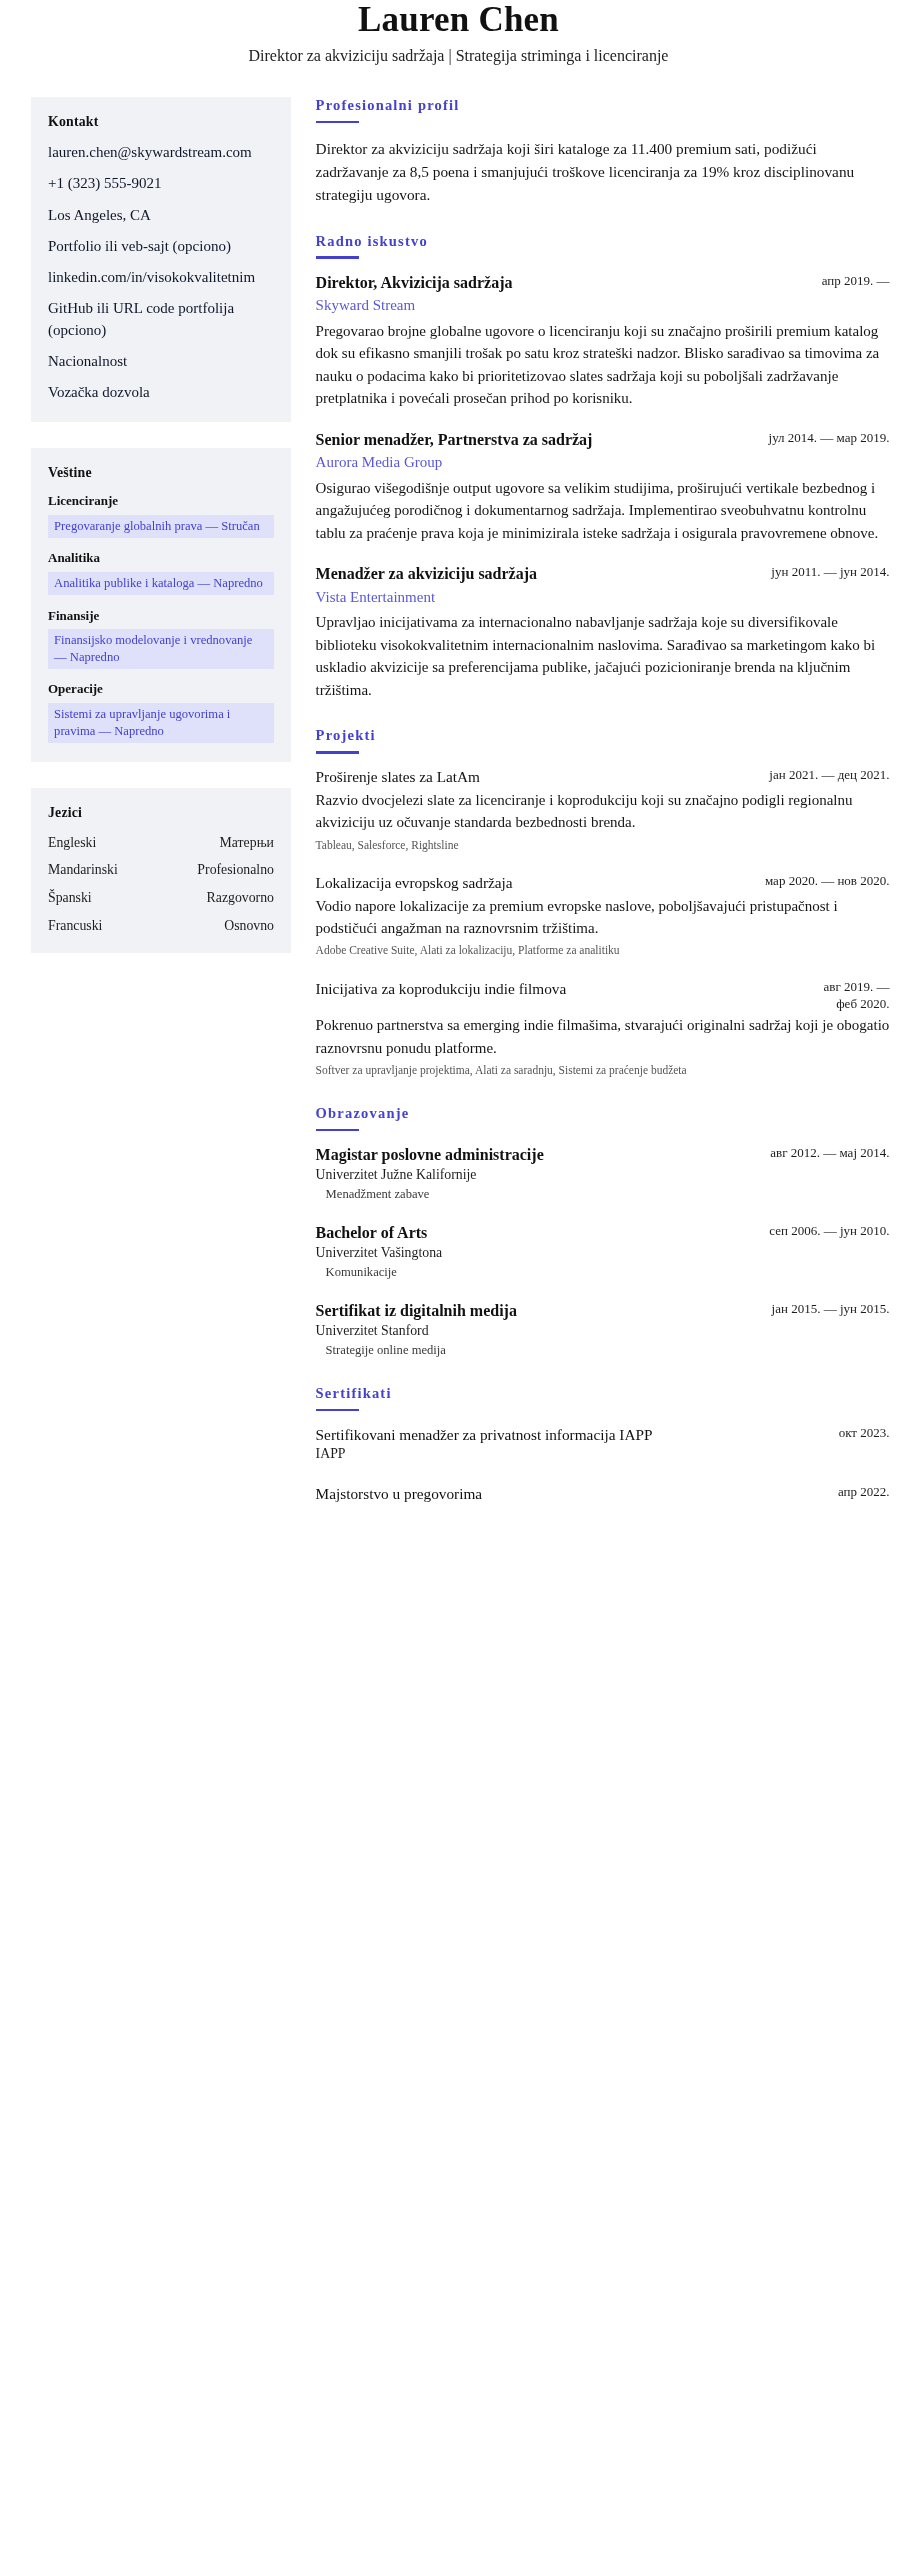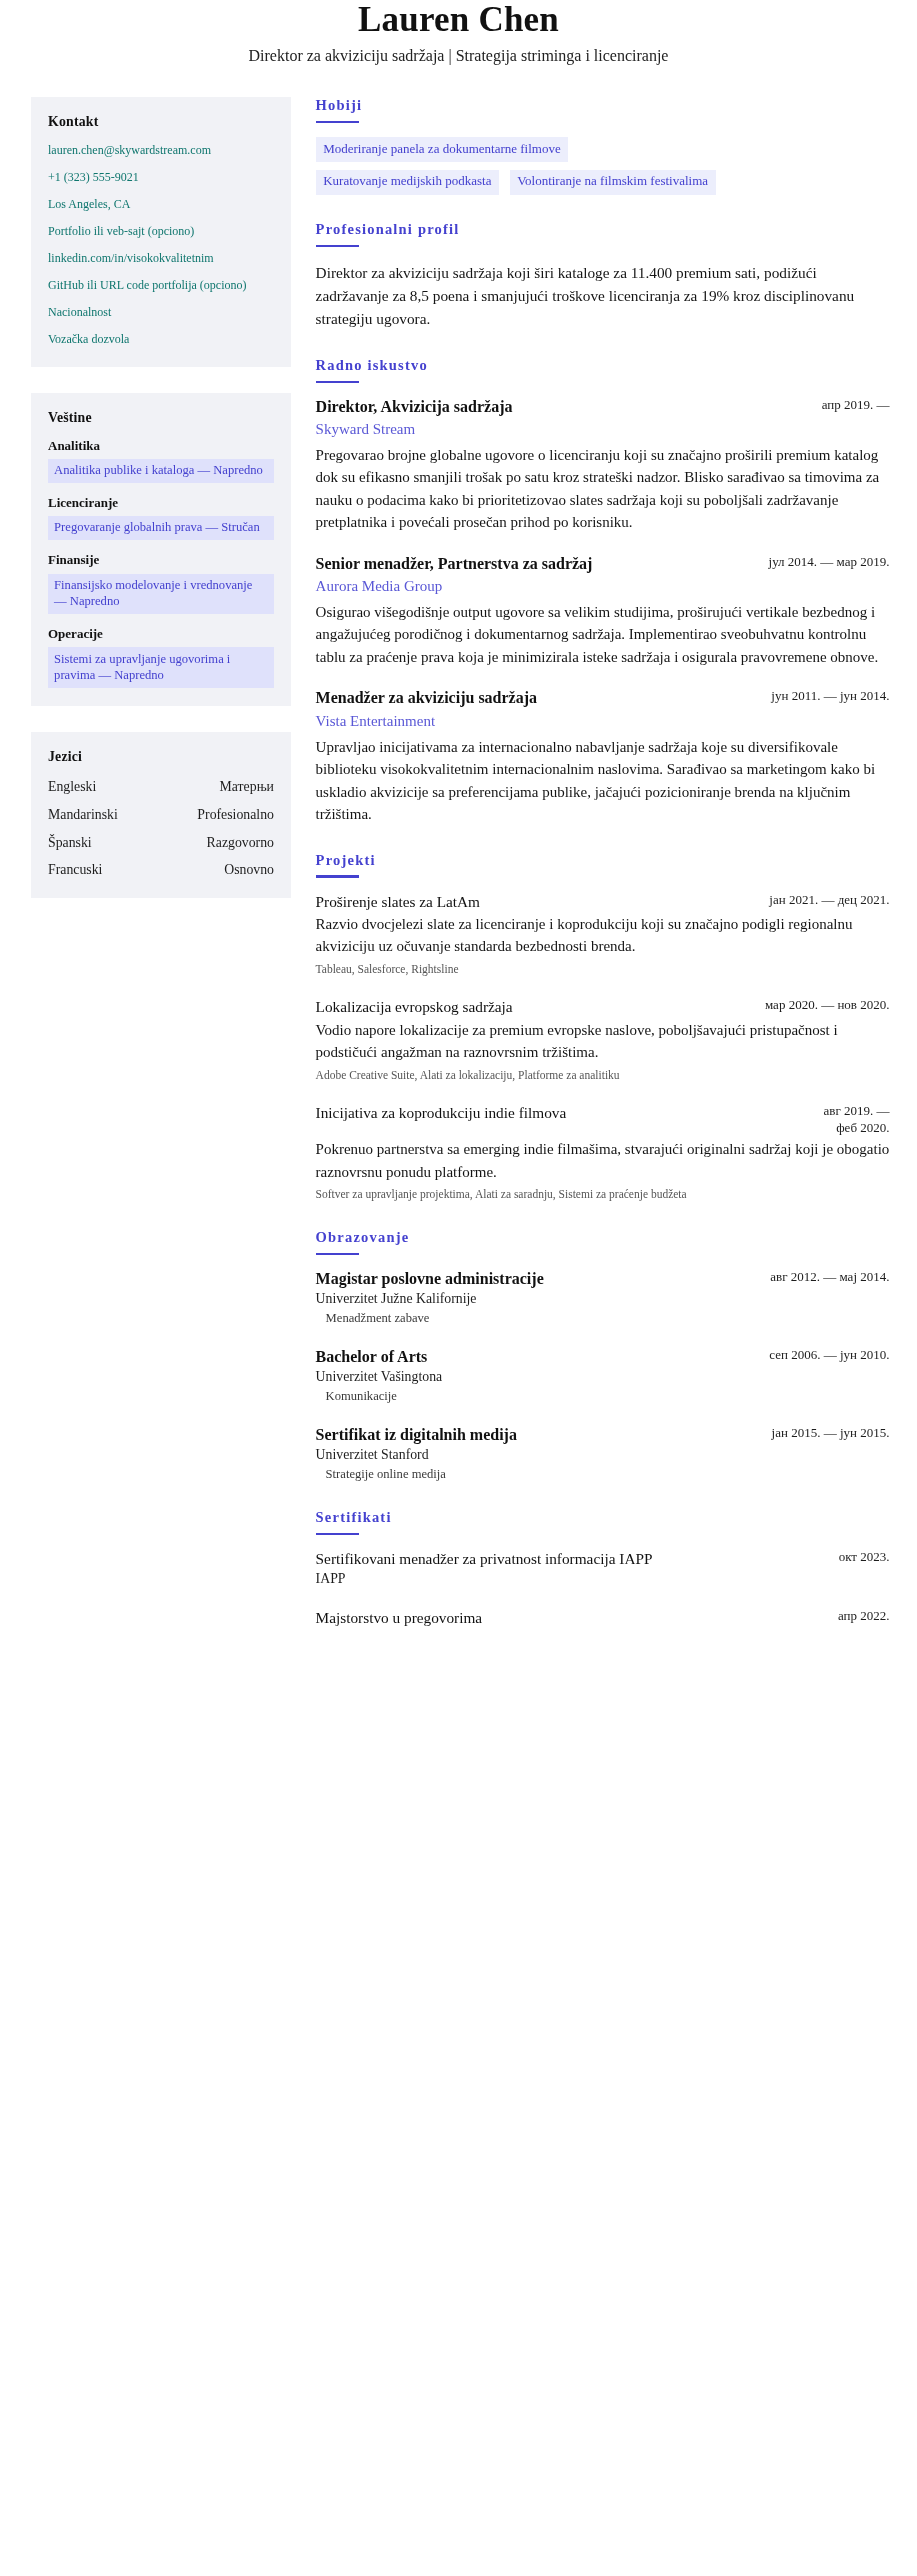--- a/index.html
+++ b/index.html
@@ -56,22 +56,22 @@
     position: relative;
   }
   .panel-title {
     font-size: 13.8px;
     font-weight: bold;
     color: #111111;
     margin-bottom: 12.2px;
     letter-spacing: 0.2px;
   }
   .contact-line {
-    font-size: 12px;
-    color: #0f766e;
+    font-size: 15px;
+    color: #0f172a;
     line-height: 1.42;
     margin-bottom: 10px;
     white-space: nowrap;
   }
   .contact-line.wrap { white-space: normal; }
   .contact-line:last-child { margin-bottom: 0; }
 
   .skill-group { margin-bottom: 12.2px; }
   .skill-group:last-child { margin-bottom: 0; }
   .skill-cat {
@@ -216,26 +216,26 @@
       <div class="contact-line">linkedin.com/in/visokokvalitetnim</div>
       <div class="contact-line wrap">GitHub ili URL code portfolija (opciono)</div>
       <div class="contact-line">Nacionalnost</div>
       <div class="contact-line">Vozačka dozvola</div>
     </div>
 
     <div class="panel">
       <div class="panel-title">Veštine</div>
 
       <div class="skill-group">
+        <div class="skill-cat">Licenciranje</div>
+        <span class="skill-chip">Pregovaranje globalnih prava — Stručan</span>
+      </div>
+      <div class="skill-group">
         <div class="skill-cat">Analitika</div>
         <span class="skill-chip">Analitika publike i kataloga — Napredno</span>
-      </div>
-      <div class="skill-group">
-        <div class="skill-cat">Licenciranje</div>
-        <span class="skill-chip">Pregovaranje globalnih prava — Stručan</span>
       </div>
       <div class="skill-group">
         <div class="skill-cat">Finansije</div>
         <span class="skill-chip">Finansijsko modelovanje i vrednovanje — Napredno</span>
       </div>
       <div class="skill-group">
         <div class="skill-cat">Operacije</div>
         <span class="skill-chip">Sistemi za upravljanje ugovorima i pravima — Napredno</span>
       </div>
     </div>
@@ -257,31 +257,20 @@
       <div class="lang-row">
         <span class="lang-name">Francuski</span>
         <span class="lang-level">Osnovno</span>
       </div>
     </div>
 
   </div>
 
   <div class="main">
 
-    <div class="section">
-      <div class="section-title">Hobiji</div>
-      <div class="rule"></div>
-      <div class="chip-row">
-        <span class="hobby-chip">Moderiranje panela za dokumentarne filmove</span>
-      </div>
-      <div class="chip-row" style="margin-top:7.6px;">
-        <span class="hobby-chip">Kuratovanje medijskih podkasta</span>
-        <span class="hobby-chip">Volontiranje na filmskim festivalima</span>
-      </div>
-    </div>
 
     <div class="section">
       <div class="section-title">Profesionalni profil</div>
       <div class="rule"></div>
       <div class="summary">Direktor za akviziciju sadržaja koji širi kataloge za 11.400 premium sati, podižući zadržavanje za 8,5 poena i smanjujući troškove licenciranja za 19% kroz disciplinovanu strategiju ugovora.</div>
     </div>
 
     <div class="section">
       <div class="section-title">Radno iskustvo</div>
       <div class="rule"></div>

